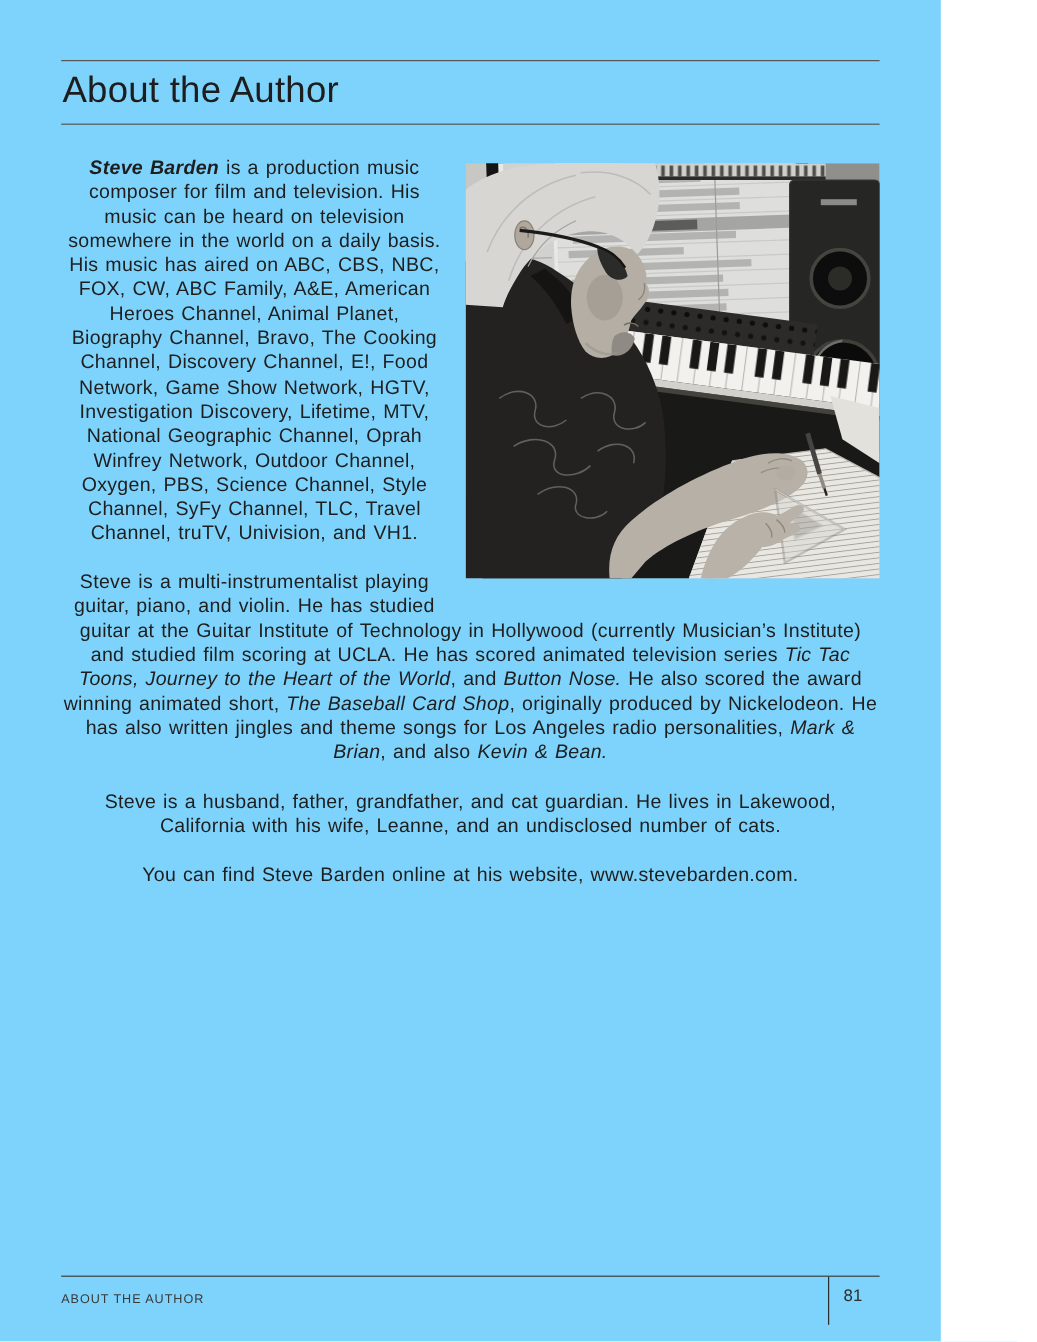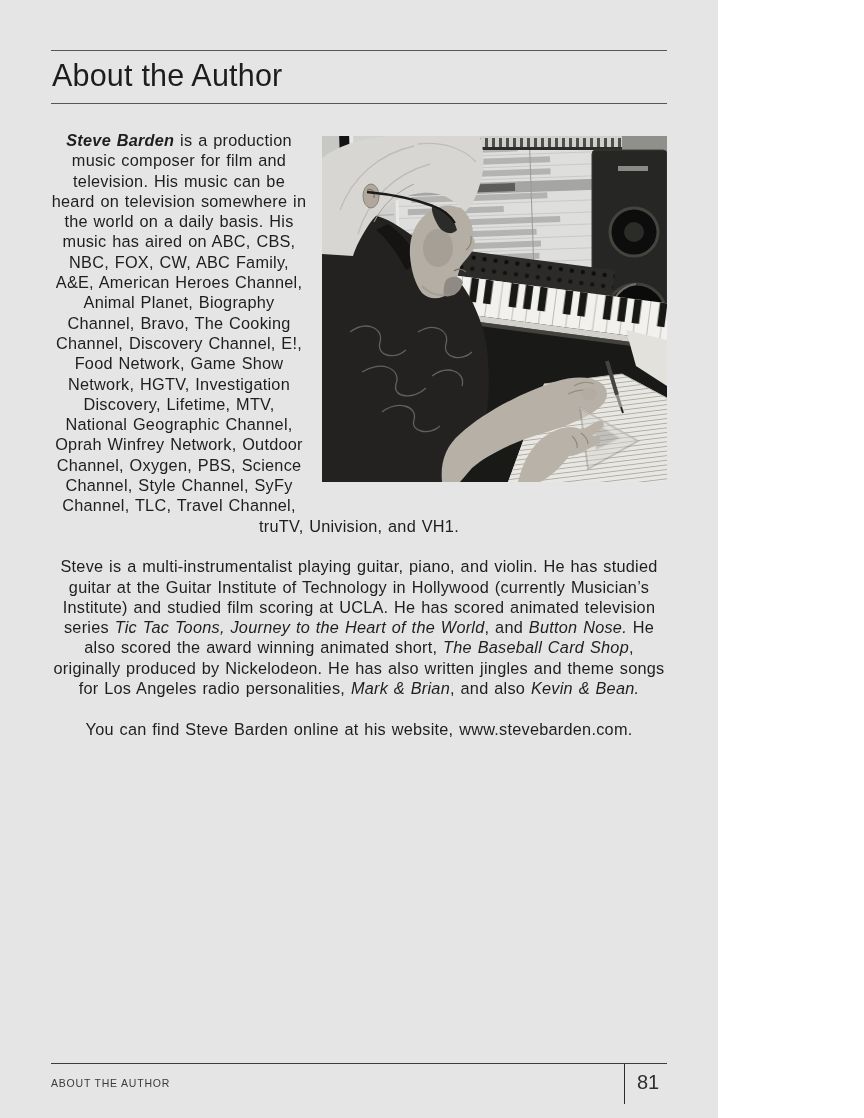--- a/index.html
+++ b/index.html
@@ -1,19 +1,19 @@
 <!DOCTYPE html>
 <html><head>
 <meta charset="utf-8">
 <style>
   html,body{margin:0;padding:0;background:#ffffff;}
   .page{
     position:relative;
-    width:718px;height:1118px;
-    background:#e5e5e5;
+    width:784px;height:1118px;
+    background:#7dd3fc;
     font-family:"Liberation Sans","DejaVu Sans",sans-serif;
     overflow:hidden;
   }
   header{margin:50px 51px 0 51px;}
   .rule{border-top:1px solid #565656;height:0;}
   h1.page-title{
     margin:0;padding:7px 0 10px 1px;
     font-size:30.5px;line-height:35px;font-weight:400;
     letter-spacing:0.2px;color:#1d1d1d;
   }
@@ -36,21 +36,21 @@
   .footer-row{display:flex;justify-content:space-between;align-items:flex-start;}
   .footer-label{
     padding-top:13px;font-size:10.5px;letter-spacing:0.8px;
     color:#3a3a3a;
   }
   .page-number-cell{
     width:43px;height:40px;box-sizing:border-box;
     border-left:1.5px solid #2c2c2c;
     padding:7px 0 0 12px;
   }
-  .page-number{font-size:20px;color:#2e2e2e;}
+  .page-number{font-size:14px;color:#2e2e2e;}
 </style>
 </head>
 <body>
 
 <div class="page">
 
   <header>
     <div class="rule"></div>
     <h1 class="page-title">About the Author</h1>
     <div class="rule"></div>
@@ -212,20 +212,21 @@
           <path d="M259 297 C263 300 266 304 266 308"></path>
           <path d="M250 300 C254 304 256 308 255 312"></path>
         </g>
       </svg>
     </figure>
 
     <p><span class="bi">Steve Barden</span><span> is a production music composer for film and television. His music can be heard on television somewhere in the world on a daily basis. His music has aired on ABC, CBS, NBC, FOX, CW, ABC Family, A&amp;E, American Heroes Channel, Animal Planet, Biography Channel, Bravo, The Cooking Channel, Discovery Channel, E!, Food Network, Game Show Network, HGTV, Investigation Discovery, Lifetime, MTV, National Geographic Channel, Oprah Winfrey Network, Outdoor Channel, Oxygen, PBS, Science Channel, Style Channel, SyFy Channel, TLC, Travel Channel, truTV, Univision, and VH1.</span></p>
 
     <p><span>Steve is a multi-instrumentalist playing guitar, piano, and violin. He has studied guitar at the Guitar Institute of Technology in Hollywood (currently Musician’s Institute) and studied film scoring at UCLA. He has scored animated television series </span><span class="it">Tic Tac Toons, Journey to the Heart of the World</span><span>, and </span><span class="it">Button Nose.</span><span> He also scored the award win­ning animated short, </span><span class="it">The Baseball Card Shop</span><span>, originally produced by Nickelodeon. He has also written jingles and theme songs for Los Angeles radio personalities, </span><span class="it">Mark &amp; Brian</span><span>, and also </span><span class="it">Kevin &amp; Bean.</span></p>
 
+    <p><span>Steve is a husband, father, grandfather, and cat guardian. He lives in Lakewood, California with his wife, Leanne, and an undisclosed number of cats.</span></p>
 
     <p><span>You can find Steve Barden online at his website, www.stevebarden.com.</span></p>
 
   </main>
 
   <footer>
     <div class="footer-rule"></div>
     <div class="footer-row">
       <span class="footer-label">ABOUT THE AUTHOR</span>
       <div class="page-number-cell">

